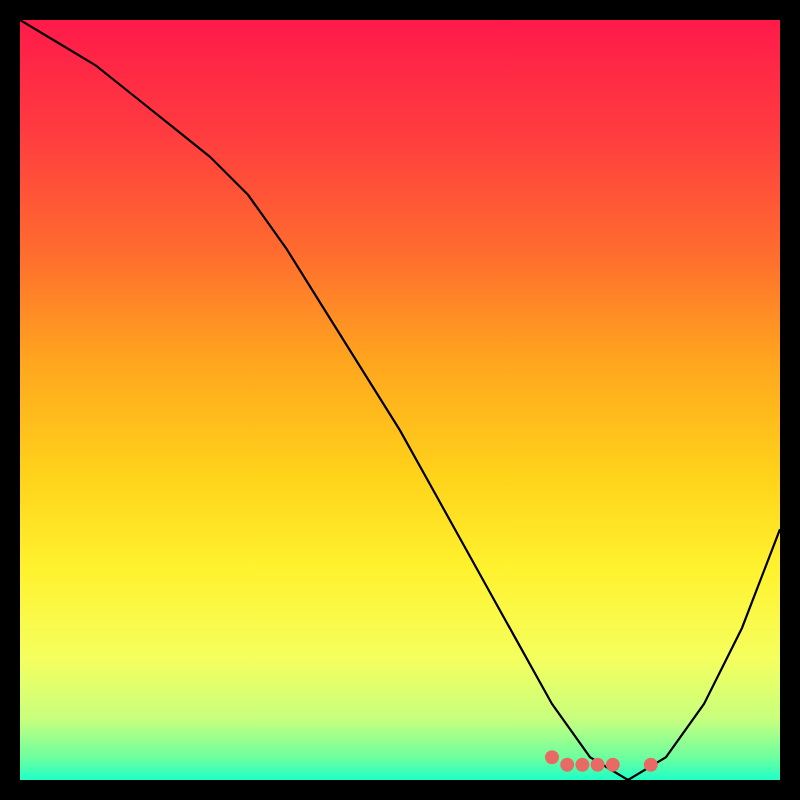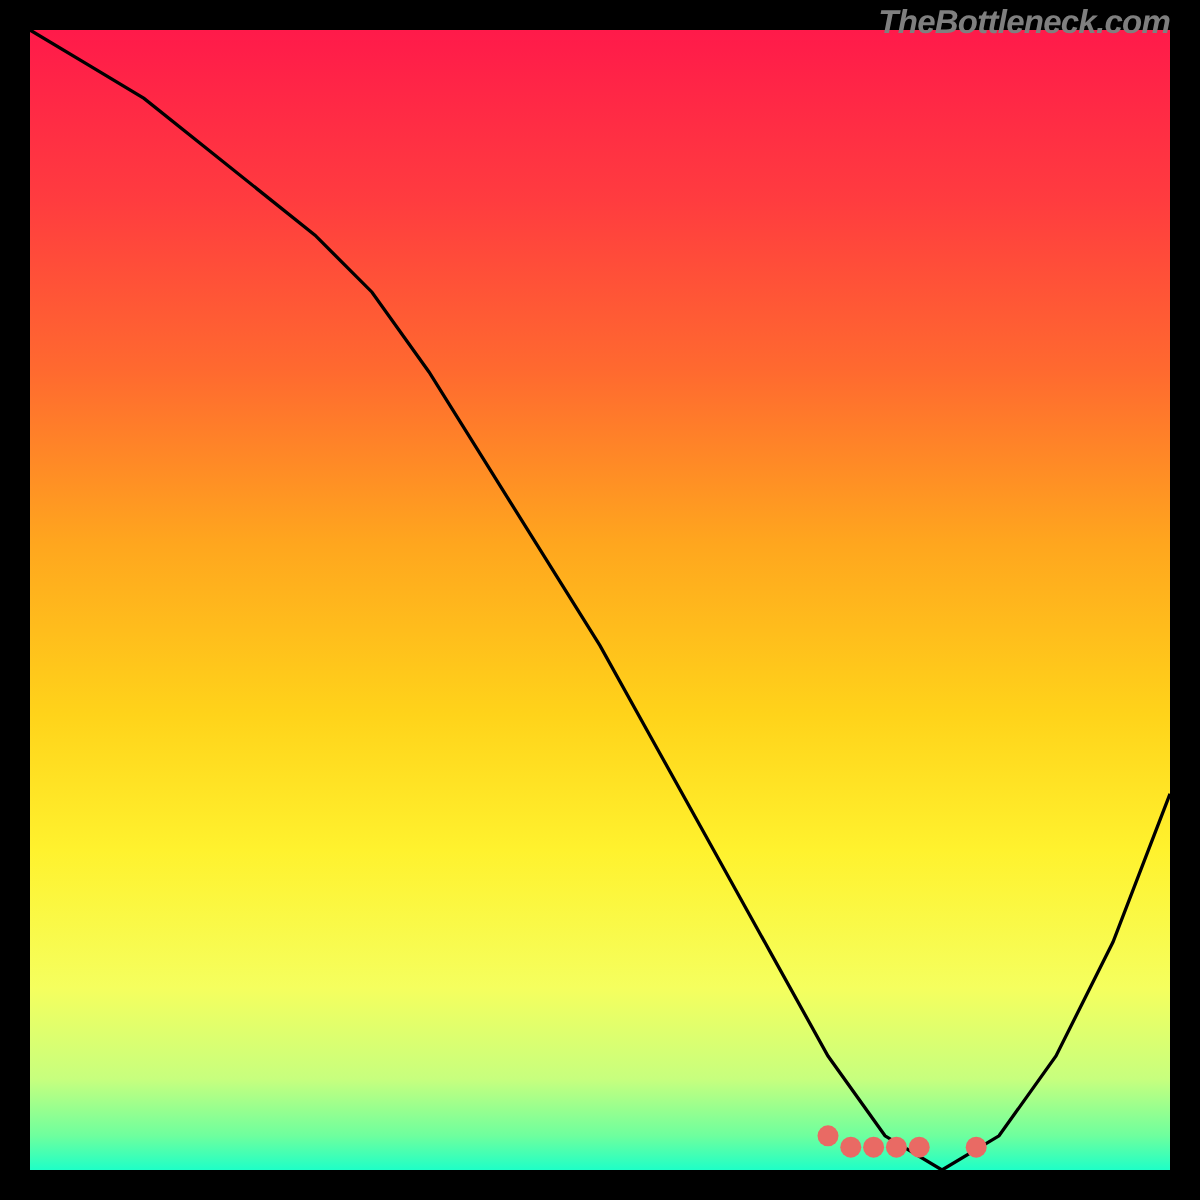--- a/index.html
+++ b/index.html
@@ -48,21 +48,20 @@
     top: 0;
     width: 100%;
     height: 100%;
   }
 </style>
 </head>
 <body>
 
 <div class="chart-container">
 
-  <div class="watermark">TheBottleneck.com</div>
 
   <div class="plot-area">
     <svg class="gradient-bg" viewBox="0 0 760 760" preserveAspectRatio="none">
       <defs>
         <linearGradient id="grad" x1="0" y1="0" x2="0" y2="1">
             <stop offset="0.0%" stop-color="#ff1a4a"></stop>
             <stop offset="15.0%" stop-color="#ff3c3f"></stop>
             <stop offset="30.0%" stop-color="#ff6a2f"></stop>
             <stop offset="45.0%" stop-color="#ffa61e"></stop>
             <stop offset="60.0%" stop-color="#ffd31a"></stop>

